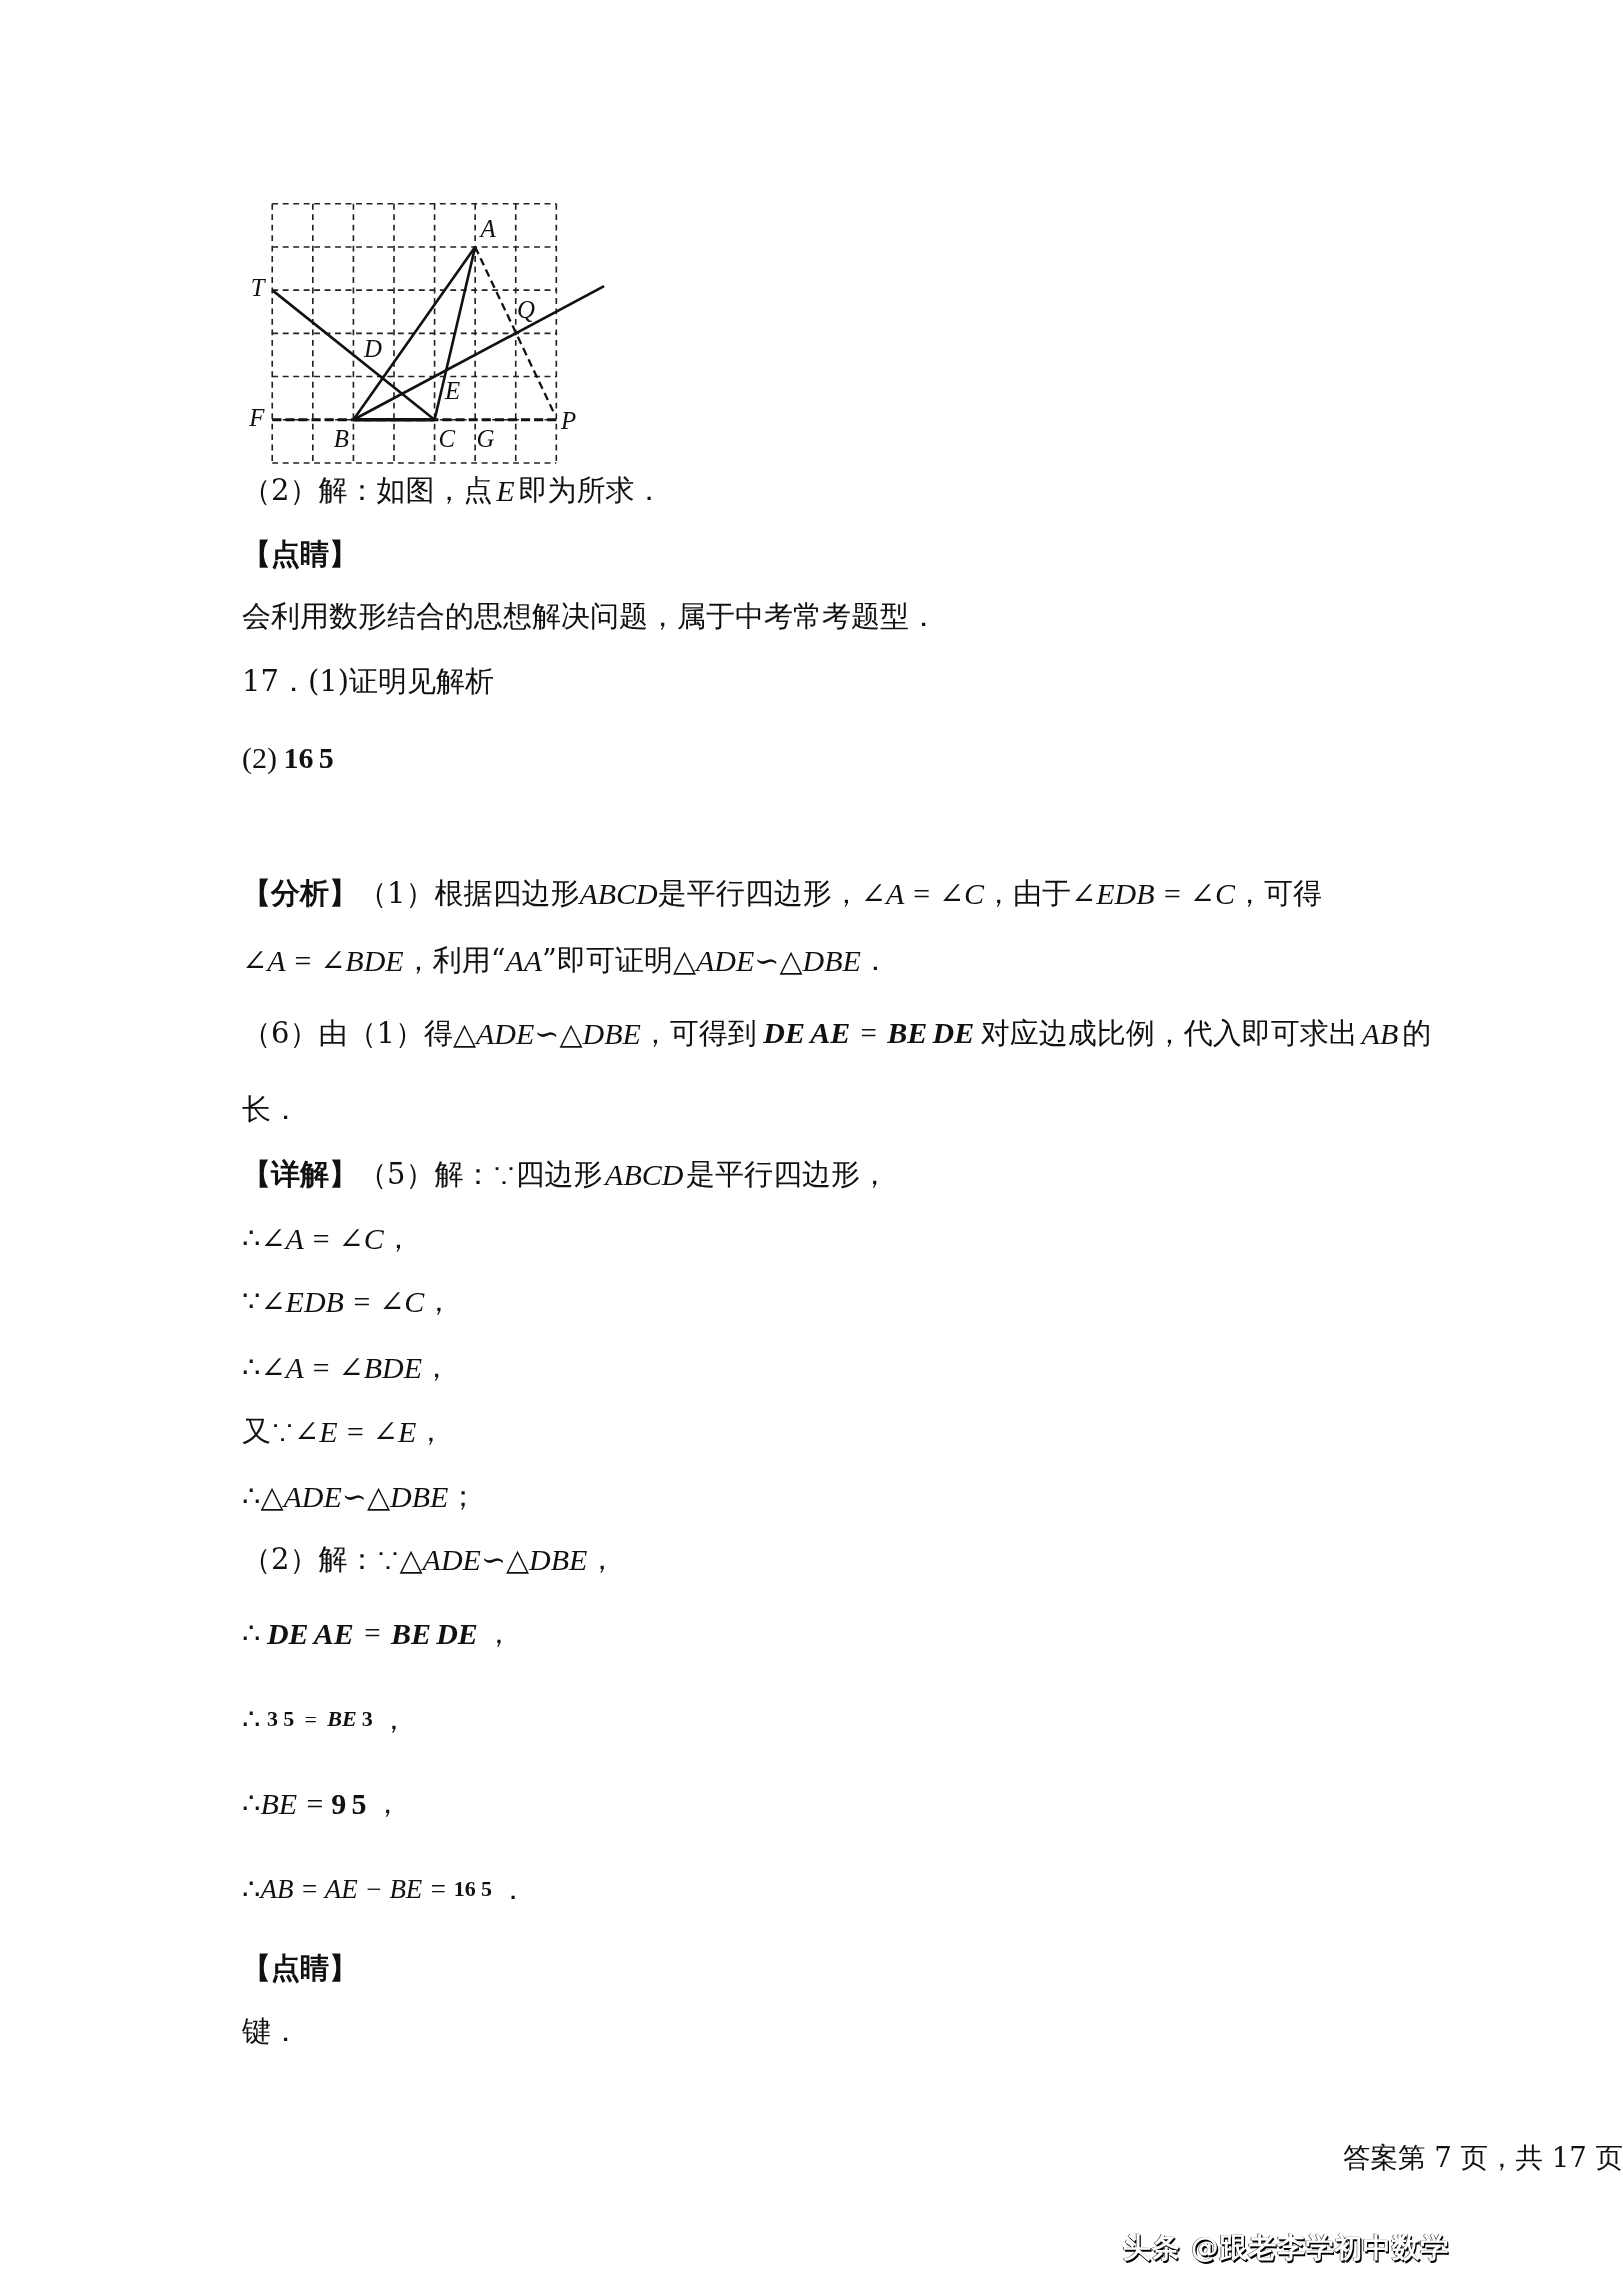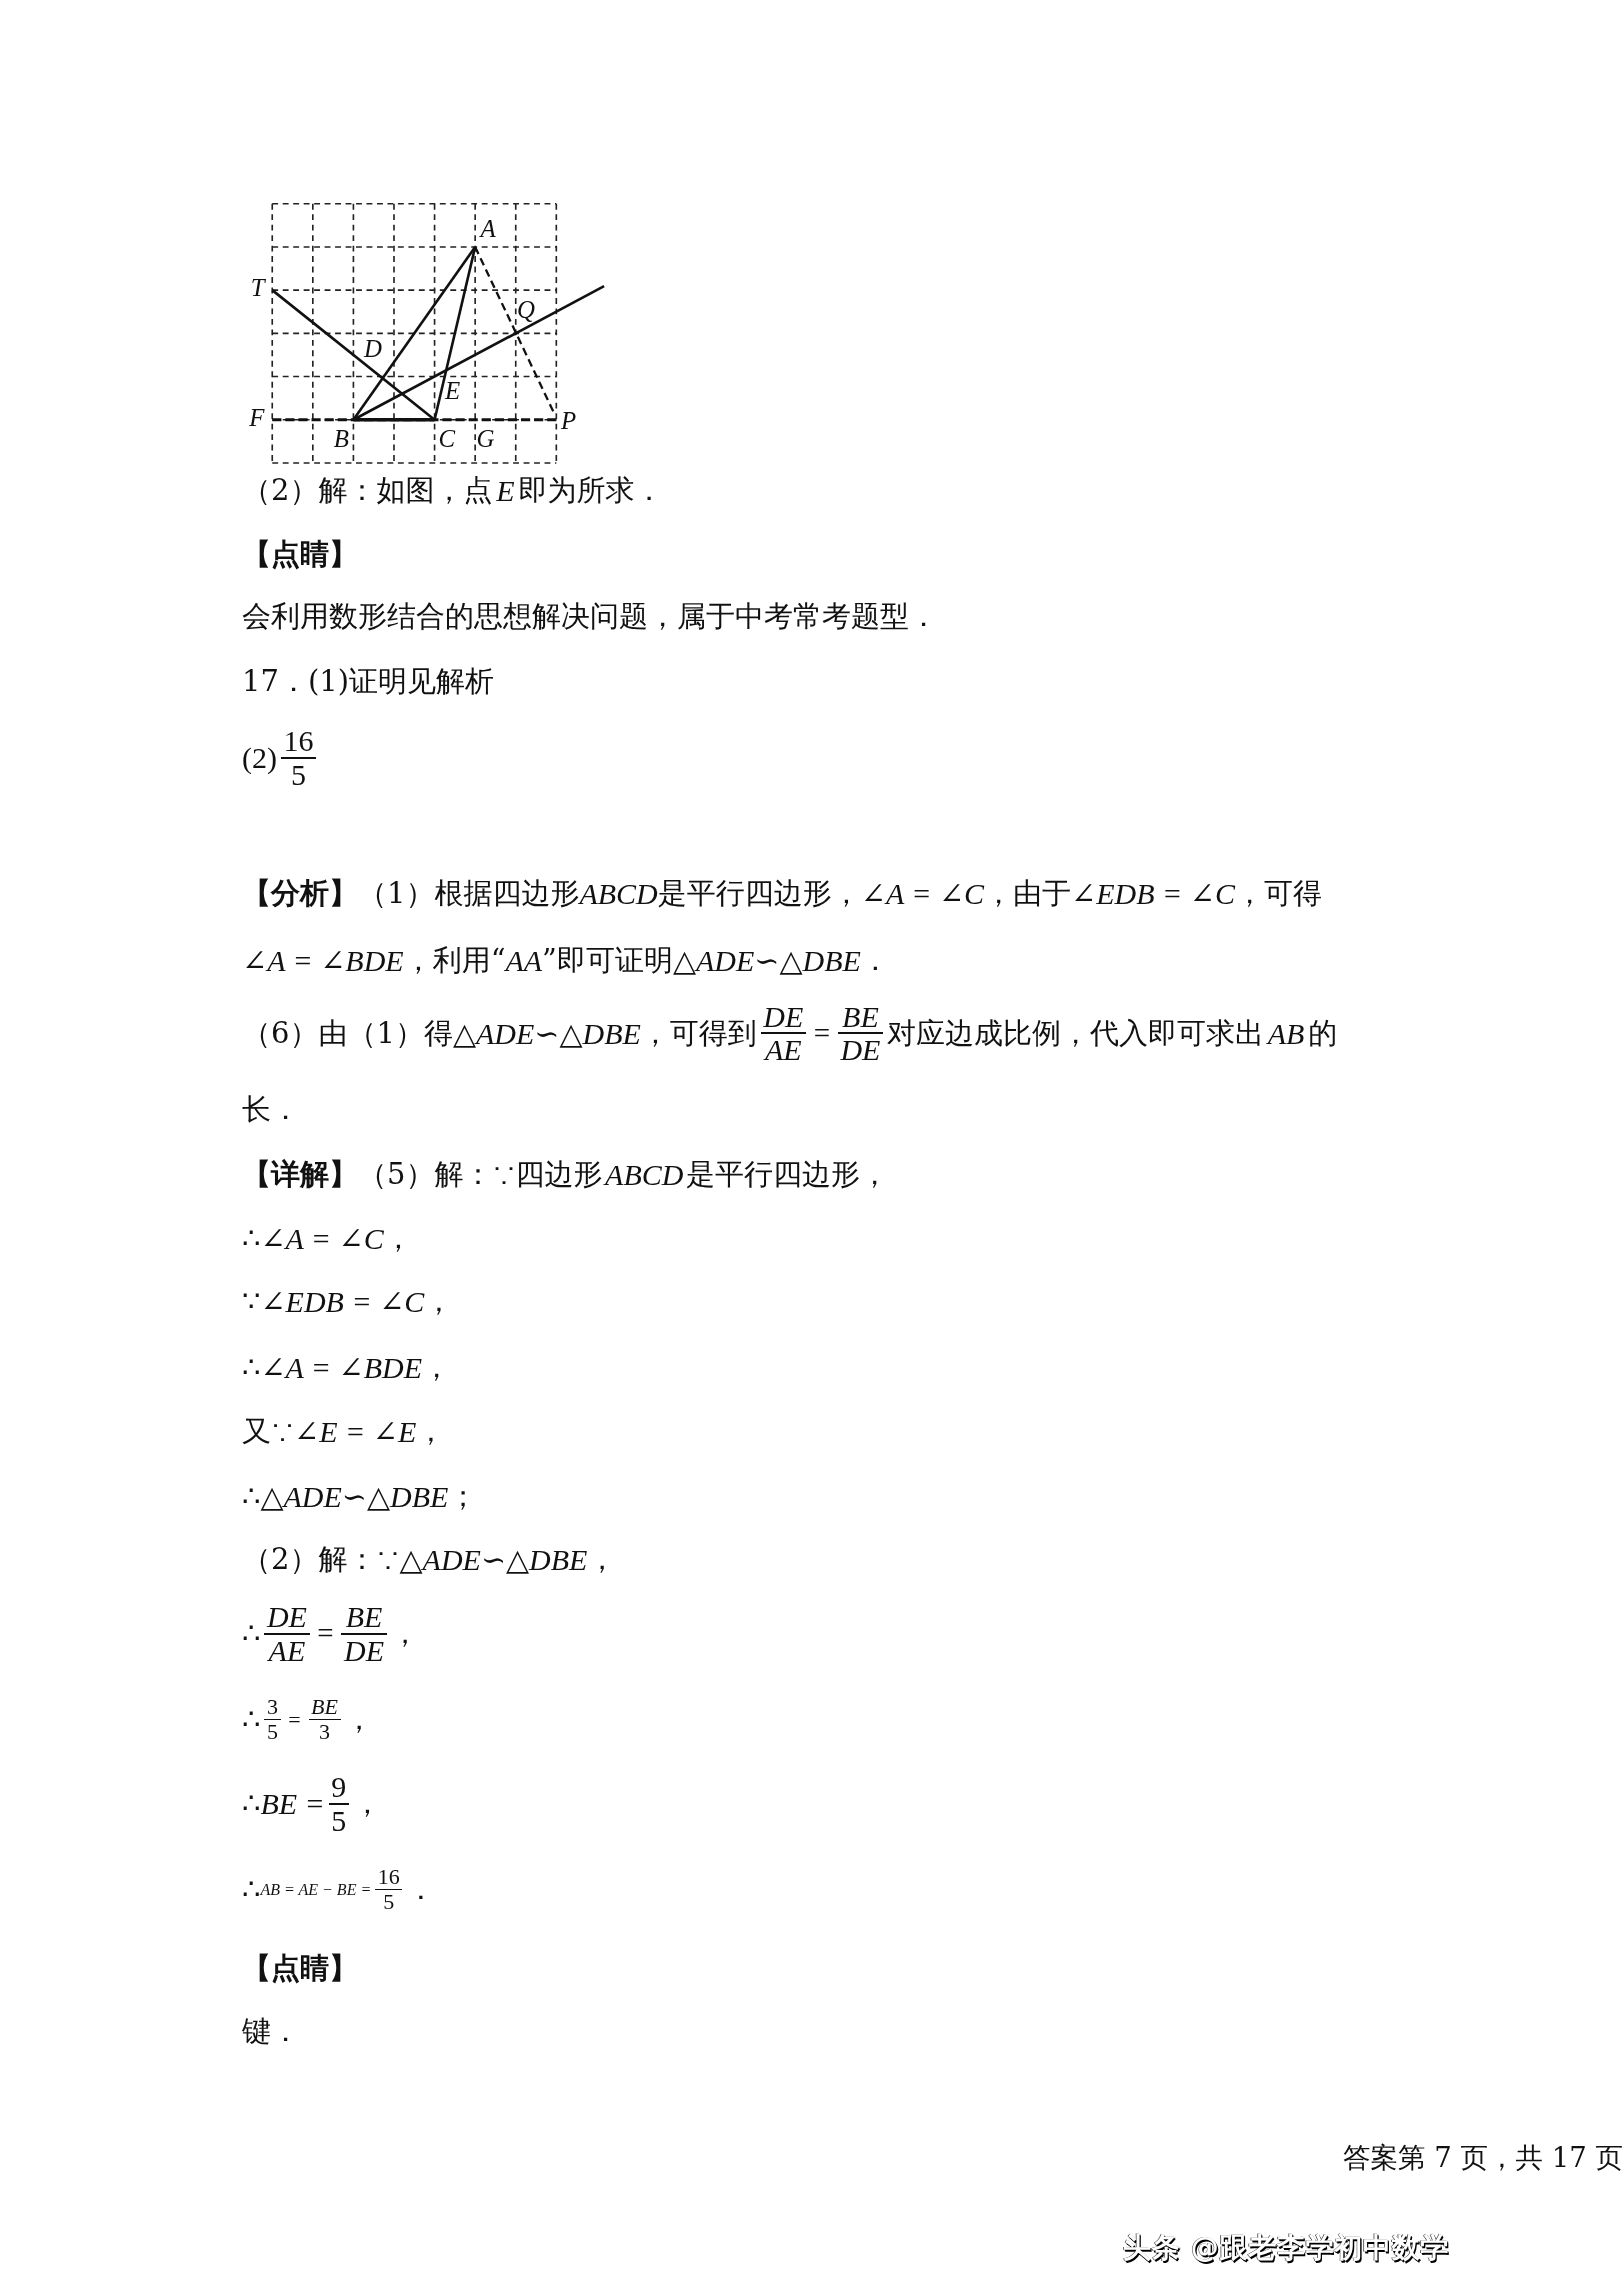--- a/index.html
+++ b/index.html
@@ -3,21 +3,21 @@
   <meta charset="utf-8">
   <style>
     html, body { margin: 0; padding: 0; background: #ffffff; }
     body { width: 1623px; height: 2295px; position: relative; overflow: hidden;
            font-family: "DejaVu Serif", "Liberation Serif", serif; color: #111; }
     .line { position: absolute; left: 242px; font-size: 29px; line-height: 39px; white-space: nowrap;
             display: flex; align-items: center; }
     .m { font-family: "Liberation Serif", "DejaVu Serif", serif; font-style: italic; font-size: 30px; }
     .mn { font-family: "Liberation Serif", "DejaVu Serif", serif; font-style: normal; font-size: 30px; }
     .bold { font-weight: bold; }
-    .frac { display: inline-flex; flex-direction: column; align-items: center; vertical-align: middle; margin: 0 3.9px; }
+    .frac { display: inline-flex; flex-direction: row; align-items: center; vertical-align: middle; margin: 0 3.9px; font-weight: bold; }
     .frac .num, .frac .den { font-family: "Liberation Serif", "DejaVu Serif", serif; line-height: 1.05; padding: 0 2.6px; }
     .frac .bar { align-self: stretch; border-top: 2px solid #111; }
     .frac.it .num, .frac.it .den { font-style: italic; }
     .frac.big .num, .frac.big .den { font-size: 30px; }
     .frac.small .num, .frac.small .den { font-size: 22px; }
     .eq { margin: 0 3.9px; font-family: "Liberation Serif", serif; font-size: 29px; }
     #figure { position: absolute; left: 242px; top: 190px; }
     .footer { position: absolute; left: 0; width: 1623px; top: 2140px; text-align: right; font-size: 27.5px; }
     .watermark { position: absolute; left: 1123px; top: 2229px; font-family: "DejaVu Sans", sans-serif; font-size: 28px;
                  color: #ffffff; font-weight: bold;
@@ -208,21 +208,21 @@
   <span class="m">BE =</span>
   <span class="frac big">
     <span class="num">9</span>
     <span class="bar"></span>
     <span class="den">5</span>
   </span>
   <span>，</span>
 </div>
 <div class="line" style="top:1860px; height:58px">
   <span>∴</span>
-  <span class="m" style="font-size:16px">AB = AE − BE =</span>
+  <span class="m" style="font-size:27px">AB = AE − BE =</span>
   <span class="frac small">
     <span class="num">16</span>
     <span class="bar" style="border-top-width:1.3px"></span>
     <span class="den">5</span>
   </span>
   <span>．</span>
 </div>
 <div class="line" style="top:1949px">
   <span class="bold">【点睛】</span>
 </div>

